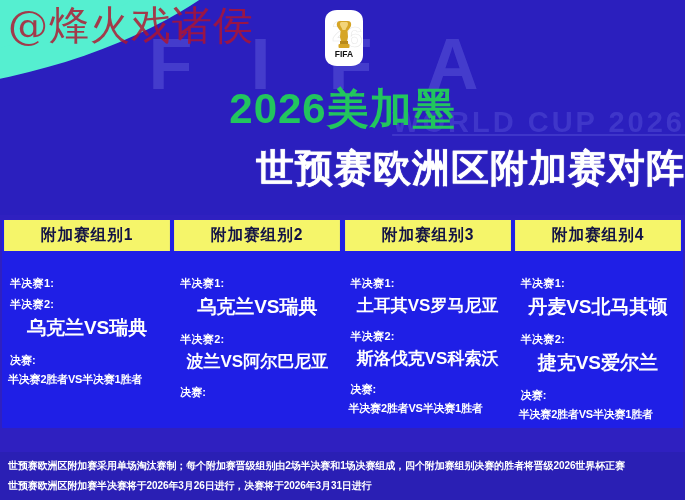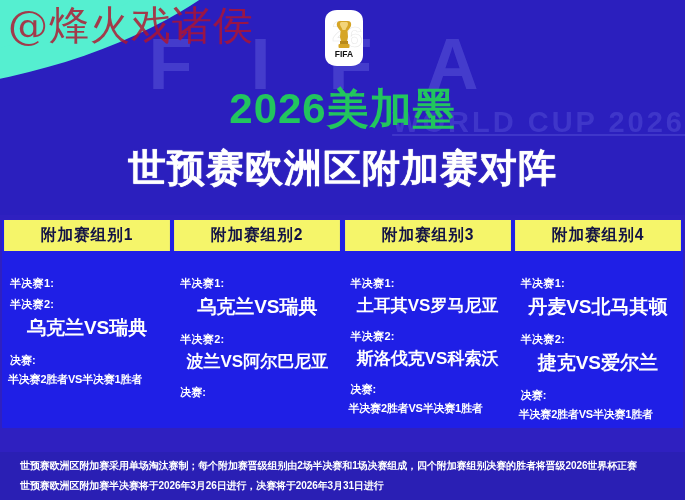--- a/index.html
+++ b/index.html
@@ -116,21 +116,21 @@
     font-size: 42px;
     font-weight: bold;
     letter-spacing: 1px;
     line-height: 1.1;
     white-space: nowrap;
   }
   .title-sub {
     position: absolute;
     top: 148px;
     left: 0; right: 0;
-    text-align: center;
+    text-align: right;
     color: #ffffff;
     font-size: 38px;
     font-weight: bold;
     letter-spacing: 1px;
     line-height: 1.1;
     white-space: nowrap;
     text-shadow: 0 0 1px #fff;
   }
 
   
@@ -199,21 +199,21 @@
   .footer {
     position: absolute;
     left: 0;
     bottom: 0;
     width: 685px;
     height: 48px;
     background: #2a1fb4;
     color: #ffffff;
     font-size: 10px;
     font-weight: bold;
-    padding: 4px 4px 0 20px;
+    padding: 4px 4px 0 8px;
     box-sizing: border-box;
     line-height: 2.0;
     letter-spacing: -0.1px;
     white-space: nowrap;
     overflow: hidden;
   }
 </style>
 </head>
 <body>
 

